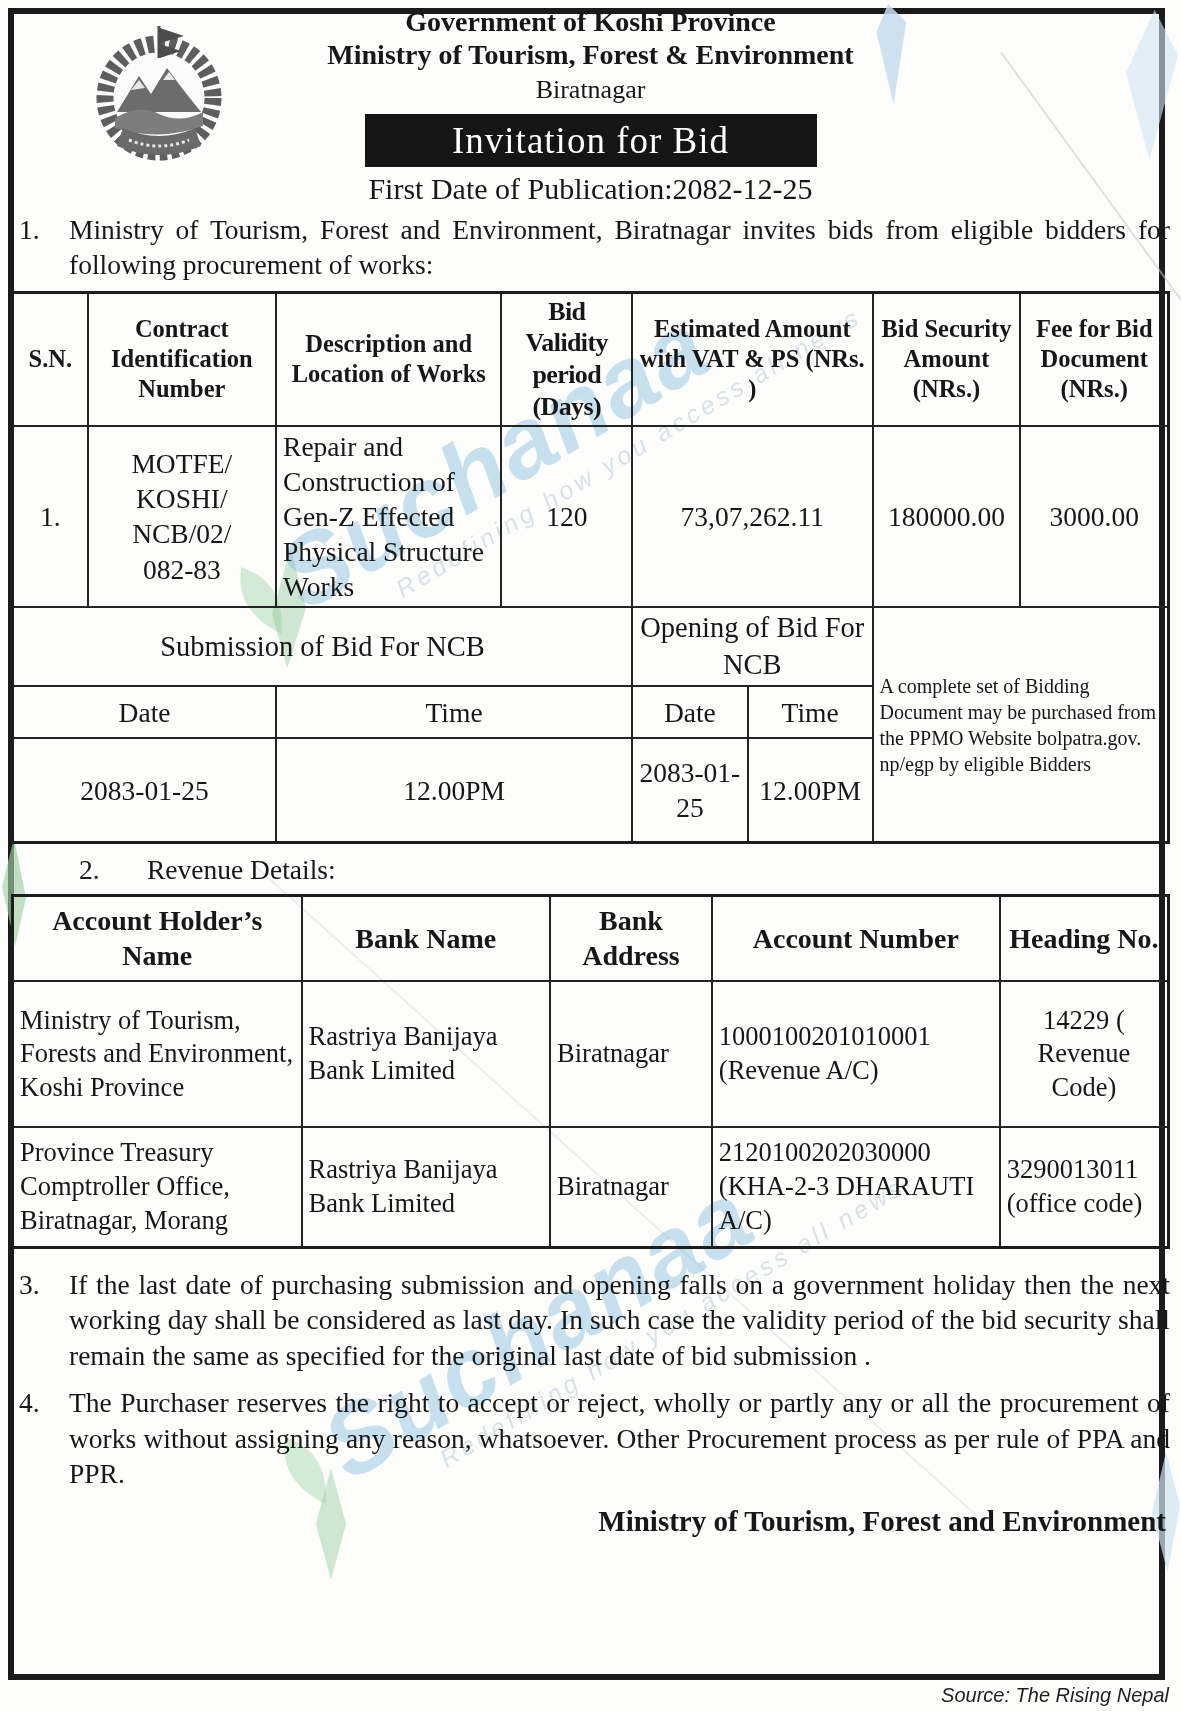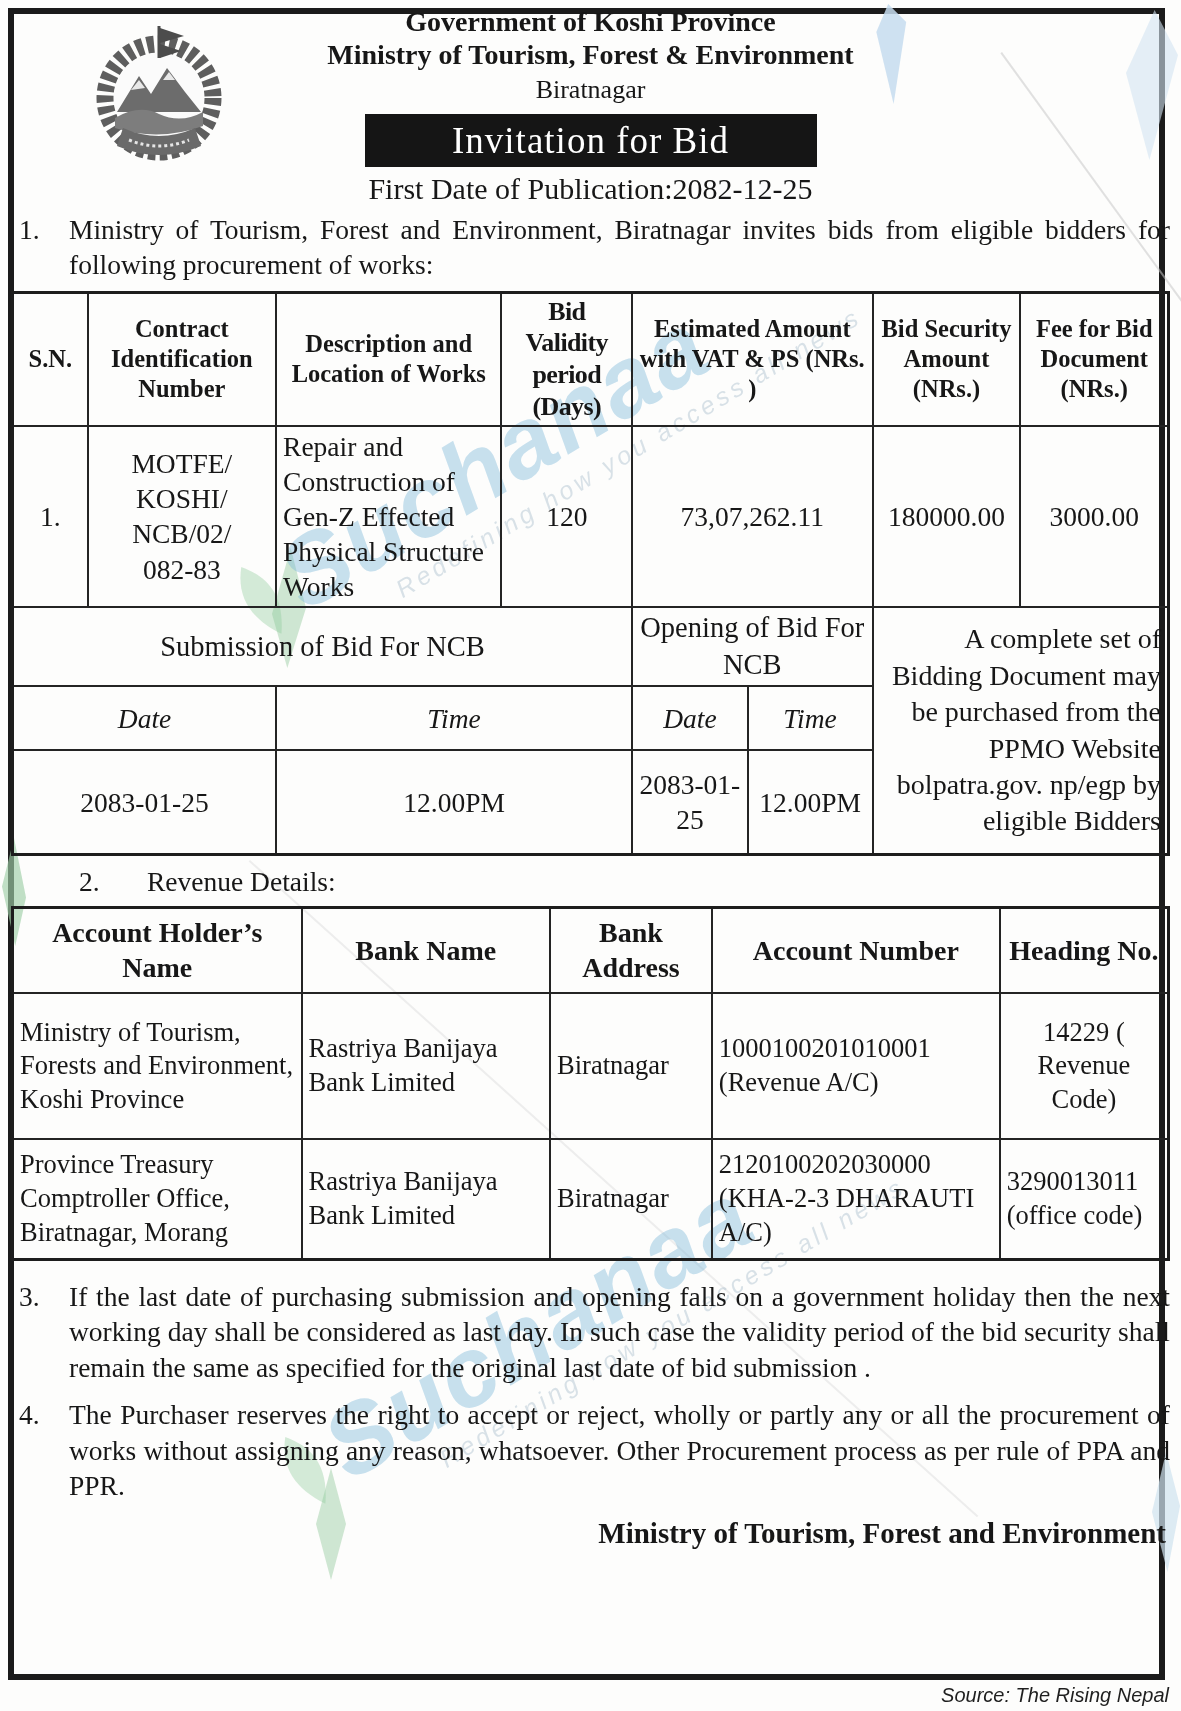--- a/index.html
+++ b/index.html
@@ -72,25 +72,25 @@
 
   
   table { border-collapse:collapse; width:100%; table-layout:fixed; }
   th, td { border:2px solid #242424; padding:2px 6px; box-sizing:border-box; }
   table { border:3px solid #1d1d1d; }
   th { font-size:24.5px; font-weight:bold; text-align:center; vertical-align:middle; line-height:1.22; }
   td { font-size:27.5px; text-align:center; vertical-align:middle; line-height:1.28; }
   .th-validity { font-size:26px; letter-spacing:-0.6px; }
   .cell-left { text-align:left; }
   .contract-cell span { display:block; text-align:center; }
-  .note-cell { text-align:right; font-size:28px; line-height:1.3; word-break:break-word; vertical-align:middle; }
+  .note-cell { text-align:left; font-size:20px; line-height:1.3; word-break:break-word; vertical-align:middle; }
   .r-head { height:126px; }
   .r-data { height:172px; }
   .r-sub  { height:66px;margin-top:16px; }
-  .r-lbl  { height:64px;font-style:italic; }
+  .r-lbl  { height:52px; }
   .r-val  { height:104px; }
   .sub-label { font-size:28.5px; }
   .rev-table th { font-size:28px; }
   .rev-table td { font-size:26.5px; }
   .rev-h { height:86px; }
   .rev-r1 { height:146px; }
   .rev-r2 { height:120px; }
 
   
   .signature { margin-top:10px; text-align:right; font-weight:bold;

